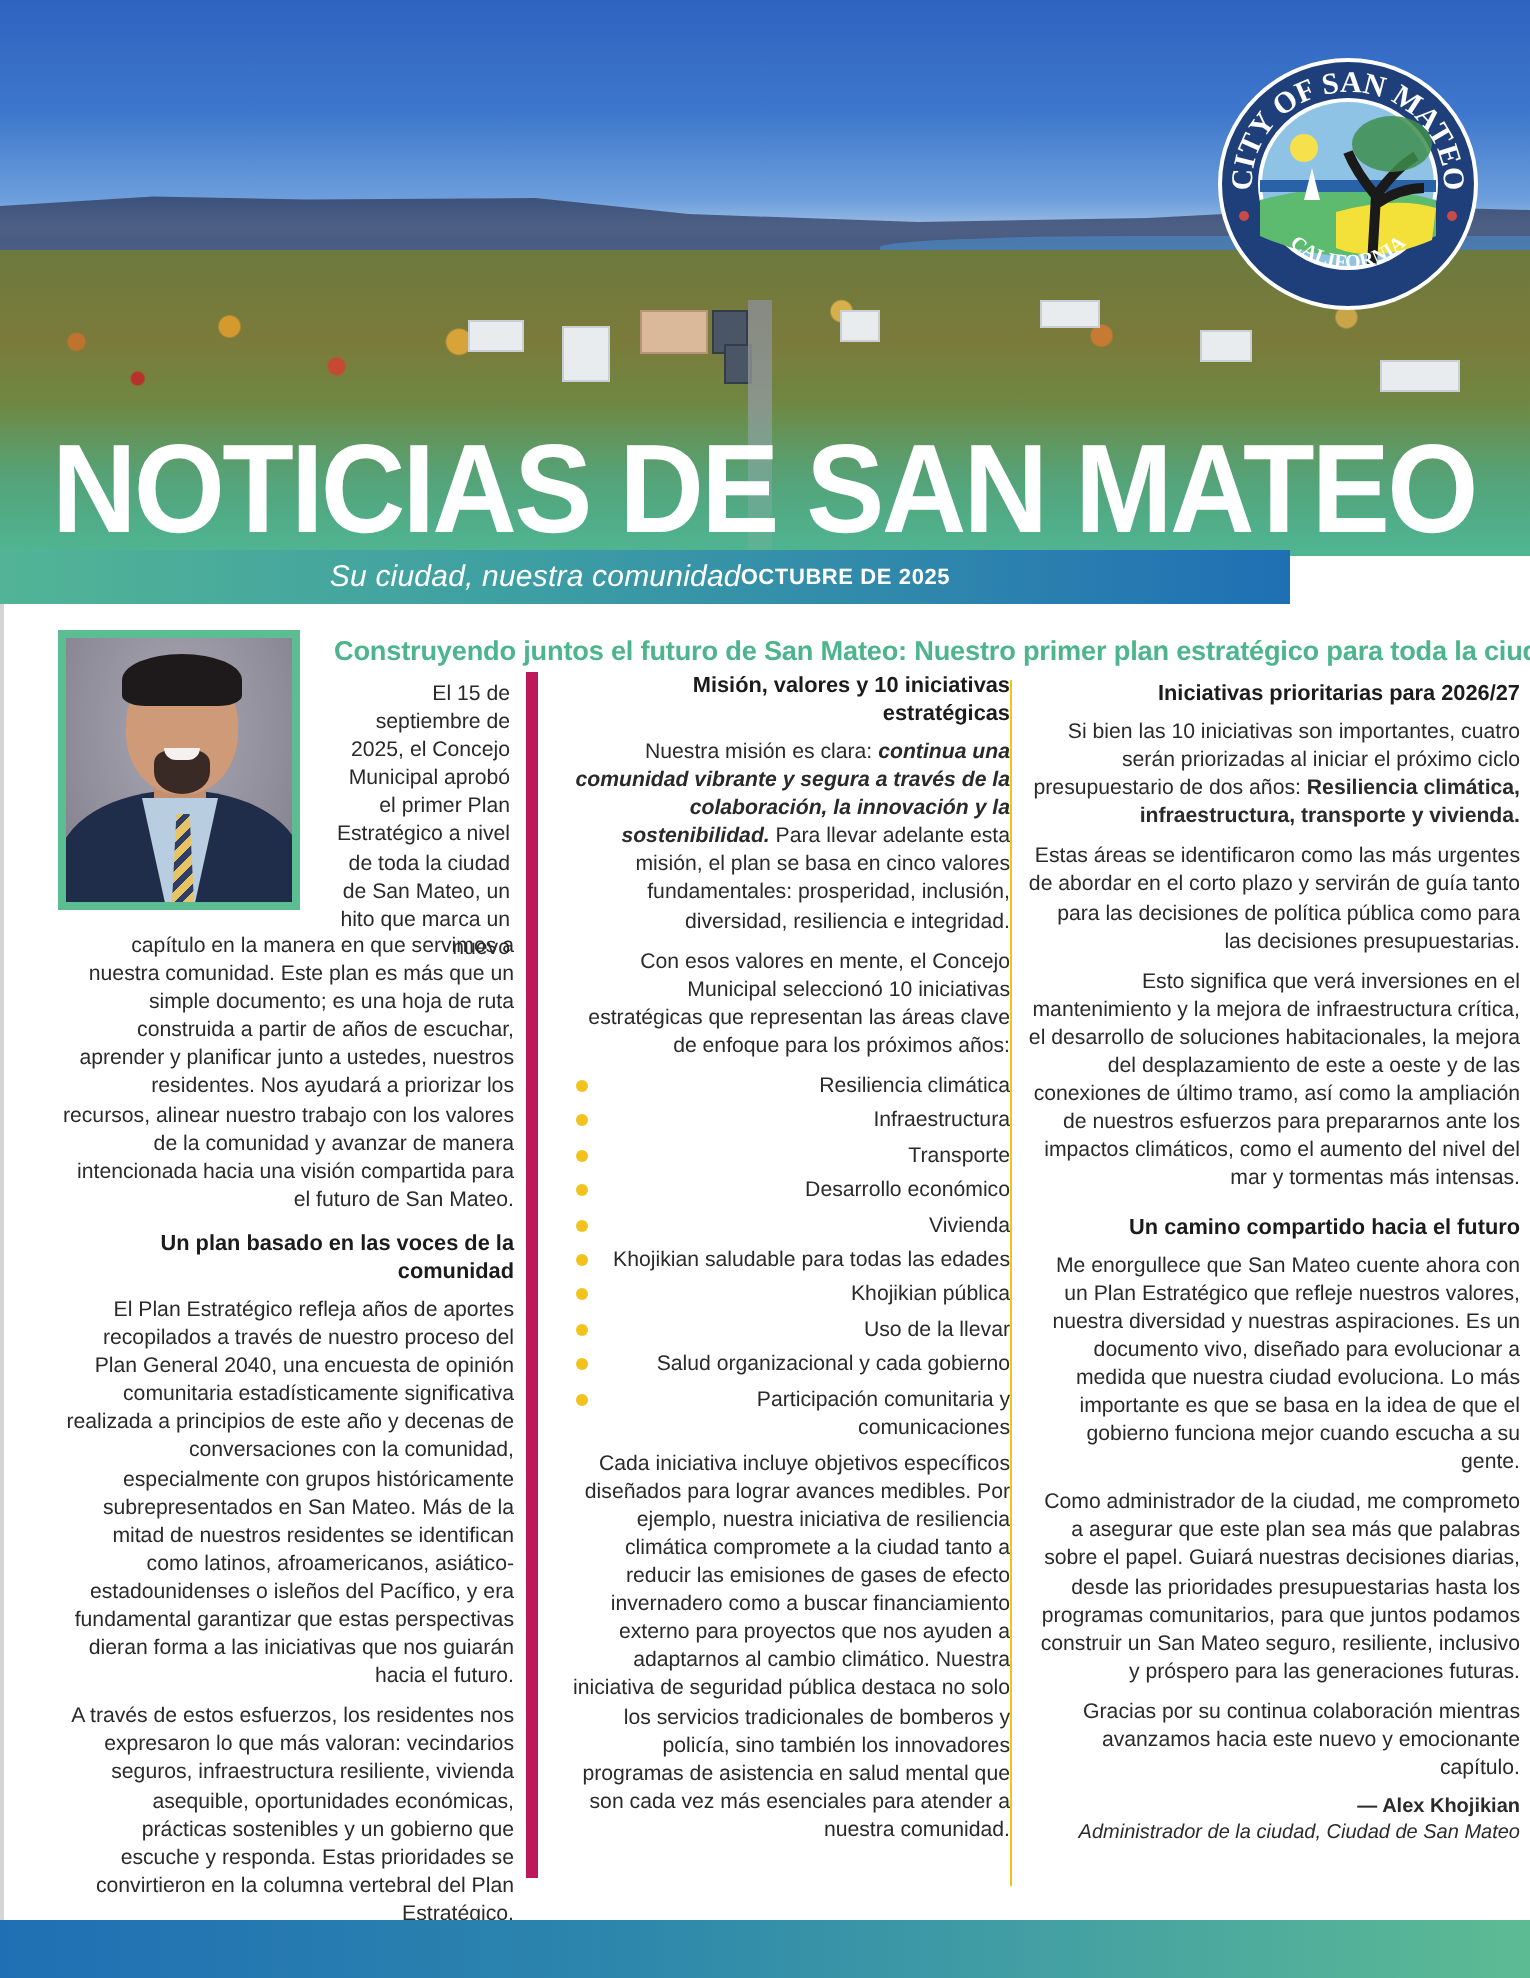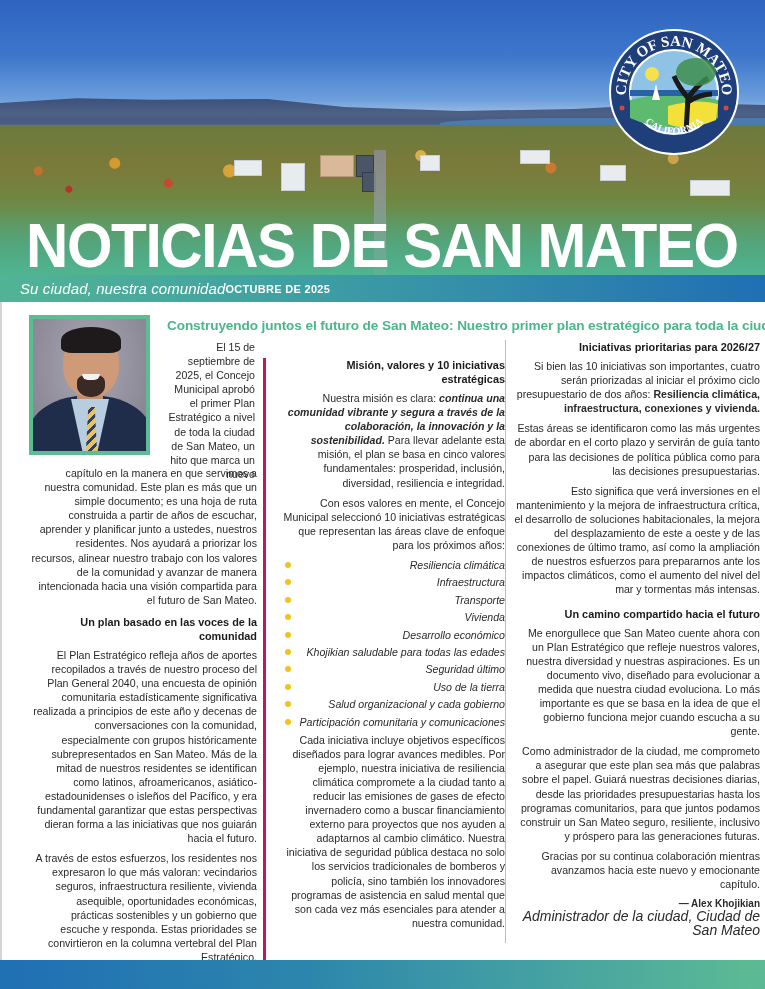--- a/index.html
+++ b/index.html
@@ -45,23 +45,23 @@
     position: absolute; left: 26px; top: 214px; width: 720px;
     font-family: "Liberation Sans", sans-serif; font-weight: 700; font-size: 63px; line-height: 62px;
     color: #ffffff; letter-spacing: -1.5px; white-space: nowrap; transform: scaleX(0.93); transform-origin: left top;
   }
 
   
   .seal { position: absolute; left: 608px; top: 28px; width: 132px; height: 128px; }
 
   
   .tagbar {
-    position: absolute; left: 0; top: 275px; width: 765px; height: 27px;
+    position: absolute; left: 0; top: 275px; width: 645px; height: 27px;
     background: linear-gradient(90deg, #52b495 0%, #3e9fa3 40%, #2d84ad 75%, #1f6fb4 100%);
-    display: flex; align-items: center; justify-content: flex-start; padding: 0 25px 0 20px;
+    display: flex; align-items: center; justify-content: center; padding: 0 25px 0 20px;
   }
   .tagline { color: #ffffff; font-style: italic; font-size: 15px; letter-spacing: 0.1px; }
   .issue-date { color: #ffffff; font-weight: 700; font-size: 11px; letter-spacing: 0.3px; }
 
   
   .page-edge { position: absolute; left: 0; top: 302px; width: 2px; height: 658px; background: #d5d5d5; }
 
   
   .photo-frame {
     position: absolute; left: 29px; top: 315px; width: 121px; height: 140px;
@@ -86,30 +86,30 @@
   }
 
   .txt { font-size: 10.6px; line-height: 14.1px; color: #2a2a2a; text-align: right; }
   .txt p { margin-bottom: 6px; }
   .subhead { font-weight: 700; font-size: 10.9px; line-height: 14px; color: #1b1b1b; }
 
   .col1-top { position: absolute; left: 167px; top: 340px; width: 88px; }
   .col1-body { position: absolute; left: 31px; top: 466px; width: 226px; }
   .col1-body .subhead { margin-top: 8px; margin-bottom: 5px; }
 
-  .col2 { position: absolute; left: 263px; top: 358px; width: 242px; height: 603px; border-left: 3px solid #be185d; padding-left: 16px; }
+  .col2 { position: absolute; left: 263px; top: 336px; width: 242px; height: 603px; border-left: 6px solid #be185d; padding-left: 16px; }
   .col3 { position: absolute; left: 505px; top: 340px; width: 255px; height: 603px; border-left: 1px solid #f0c419; padding-left: 8px; }
   .col2 .subhead, .col3 .subhead { margin-bottom: 5px; }
 
-  ul.initiatives { list-style: none; margin: 0 0 4px 0; font-style: italic; }
+  ul.initiatives { list-style: none; margin: 0 0 4px 0; }
   ul.initiatives li { position: relative; padding-left: 16px; margin-bottom: 3.3px; }
   ul.initiatives li .dot { position: absolute; left: 3px; top: 4px; width: 6px; height: 6px; border-radius: 50%; background: #f2c31d; }
 
   .sig-name { font-weight: 700; font-size: 10px; line-height: 13px; }
-  .sig-title { font-style: italic; font-size: 14px; line-height: 13.6px; }
+  .sig-title { font-style: italic; font-size: 10px; line-height: 13.6px; }
 
   
   .footer-bar { position: absolute; left: 0; top: 960px; width: 765px; height: 29px; background: linear-gradient(90deg, #1f6fb4 0%, #2c86ac 40%, #44a1a2 70%, #5dbb93 100%); }
 </style>
 </head>
 <body>
 
 <div class="hero">
   <div class="hills"></div>
   <div class="bay"></div>
@@ -185,34 +185,34 @@
 </div>
 
 <div class="col2 txt">
   <div class="subhead">Misión, valores y 10 iniciativas estratégicas</div>
   <p><span>Nuestra misión es clara: </span><em style="font-weight:600;">continua una comunidad vibrante y segura a través de la colaboración, la innovación y la sostenibilidad.</em><span> Para llevar adelante esta misión, el plan se basa en cinco valores fundamentales: prosperidad, inclusión, diversidad, resiliencia e integridad.</span></p>
   <p>Con esos valores en mente, el Concejo Municipal seleccionó 10 iniciativas estratégicas que representan las áreas clave de enfoque para los próximos años:</p>
   <ul class="initiatives">
     <li><span class="dot"></span><span>Resiliencia climática</span></li>
     <li><span class="dot"></span><span>Infraestructura</span></li>
     <li><span class="dot"></span><span>Transporte</span></li>
+    <li><span class="dot"></span><span>Desarrollo económico</span></li>
     <li><span class="dot"></span><span>Vivienda</span></li>
-    <li><span class="dot"></span><span>Desarrollo económico</span></li>
     <li><span class="dot"></span><span>Khojikian saludable para todas las edades</span></li>
-    <li><span class="dot"></span><span>Seguridad último</span></li>
-    <li><span class="dot"></span><span>Uso de la tierra</span></li>
+    <li><span class="dot"></span><span>Khojikian pública</span></li>
+    <li><span class="dot"></span><span>Uso de la llevar</span></li>
     <li><span class="dot"></span><span>Salud organizacional y cada gobierno</span></li>
     <li><span class="dot"></span><span>Participación comunitaria y comunicaciones</span></li>
   </ul>
   <p>Cada iniciativa incluye objetivos específicos diseñados para lograr avances medibles. Por ejemplo, nuestra iniciativa de resiliencia climática compromete a la ciudad tanto a reducir las emisiones de gases de efecto invernadero como a buscar financiamiento externo para proyectos que nos ayuden a adaptarnos al cambio climático. Nuestra iniciativa de seguridad pública destaca no solo los servicios tradicionales de bomberos y policía, sino también los innovadores programas de asistencia en salud mental que son cada vez más esenciales para atender a nuestra comunidad.</p>
 </div>
 
 <div class="col3 txt">
   <div class="subhead">Iniciativas prioritarias para 2026/27</div>
-  <p><span>Si bien las 10 iniciativas son importantes, cuatro serán priorizadas al iniciar el próximo ciclo presupuestario de dos años: </span><strong>Resiliencia climática, infraestructura, conexiones y vivienda.</strong></p>
+  <p><span>Si bien las 10 iniciativas son importantes, cuatro serán priorizadas al iniciar el próximo ciclo presupuestario de dos años: </span><strong>Resiliencia climática, infraestructura, transporte y vivienda.</strong></p>
   <p>Estas áreas se identificaron como las más urgentes de abordar en el corto plazo y servirán de guía tanto para las decisiones de política pública como para las decisiones presupuestarias.</p>
   <p>Esto significa que verá inversiones en el mantenimiento y la mejora de infraestructura crítica, el desarrollo de soluciones habitacionales, la mejora del desplazamiento de este a oeste y de las conexiones de último tramo, así como la ampliación de nuestros esfuerzos para prepararnos ante los impactos climáticos, como el aumento del nivel del mar y tormentas más intensas.</p>
   <div class="subhead" style="margin-top:10px;">Un camino compartido hacia el futuro</div>
   <p>Me enorgullece que San Mateo cuente ahora con un Plan Estratégico que refleje nuestros valores, nuestra diversidad y nuestras aspiraciones. Es un documento vivo, diseñado para evolucionar a medida que nuestra ciudad evoluciona. Lo más importante es que se basa en la idea de que el gobierno funciona mejor cuando escucha a su gente.</p>
   <p>Como administrador de la ciudad, me comprometo a asegurar que este plan sea más que palabras sobre el papel. Guiará nuestras decisiones diarias, desde las prioridades presupuestarias hasta los programas comunitarios, para que juntos podamos construir un San Mateo seguro, resiliente, inclusivo y próspero para las generaciones futuras.</p>
   <p>Gracias por su continua colaboración mientras avanzamos hacia este nuevo y emocionante capítulo.</p>
   <div class="sig-name">— Alex Khojikian</div>
   <div class="sig-title">Administrador de la ciudad, Ciudad de San Mateo</div>
 </div>
 

